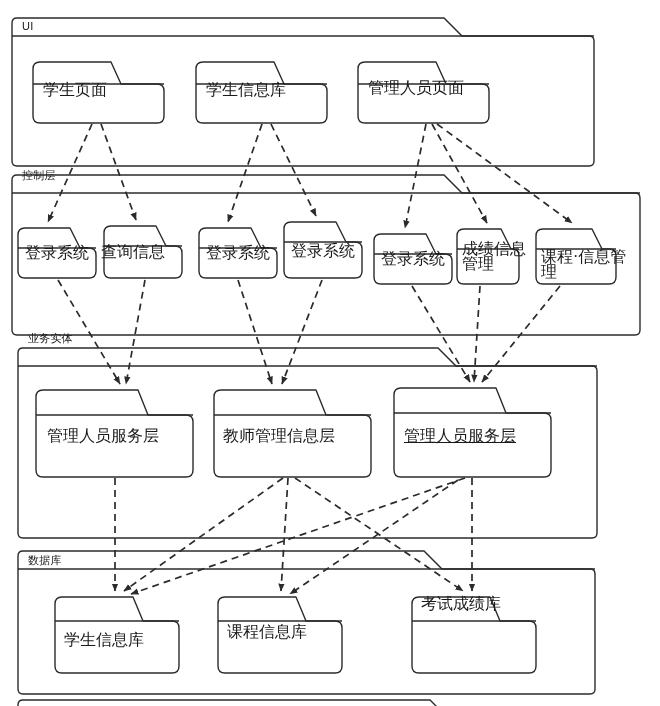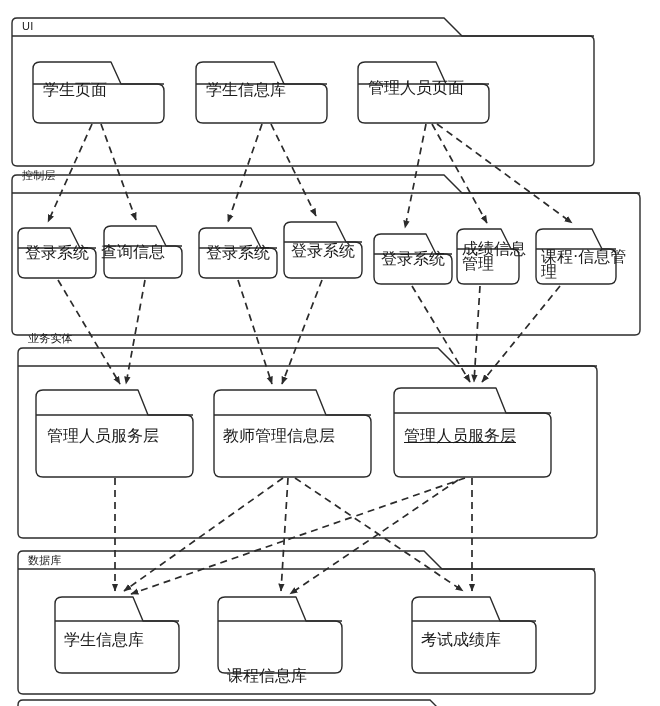--- a/index.html
+++ b/index.html
@@ -152,20 +152,20 @@
       <div class="node-label" style="left: 291px; top: 243px;">登录系统</div>
       <div class="node-label" style="left: 381px; top: 251px;">登录系统</div>
       <div class="node-label" style="left: 462px; top: 241px;">成绩信息
 管理</div>
       <div class="node-label" style="left: 541px; top: 249px; font-family: Liberation Serif, serif;">课程·信息管
 理</div>
       <div class="node-label" style="left: 47px; top: 428px;">管理人员服务层</div>
       <div class="node-label" style="left: 223px; top: 428px; text-align: right;">教师管理信息层</div>
       <div class="node-label" style="left: 404px; top: 428px; text-decoration: underline;">管理人员服务层</div>
       <div class="node-label" style="left: 64px; top: 632px;">学生信息库</div>
-      <div class="node-label" style="left: 227px; top: 668px;">课程信息库</div>
-      <div class="node-label" style="left: 421px; top: 632px; text-align: right;">考试成绩库</div>
+      <div class="node-label" style="left: 227px; top: 624px;">课程信息库</div>
+      <div class="node-label" style="left: 421px; top: 596px; text-align: right;">考试成绩库</div>
       <div class="layer-label" style="left: 22px; top: 20px;">UI</div>
       <div class="layer-label" style="left: 22px; top: 168px;">控制层</div>
       <div class="layer-label" style="left: 28px; top: 331px;">业务实体</div>
       <div class="layer-label" style="left: 28px; top: 553px;">数据库</div>
     </div>
 </div>
 
 </body></html>

